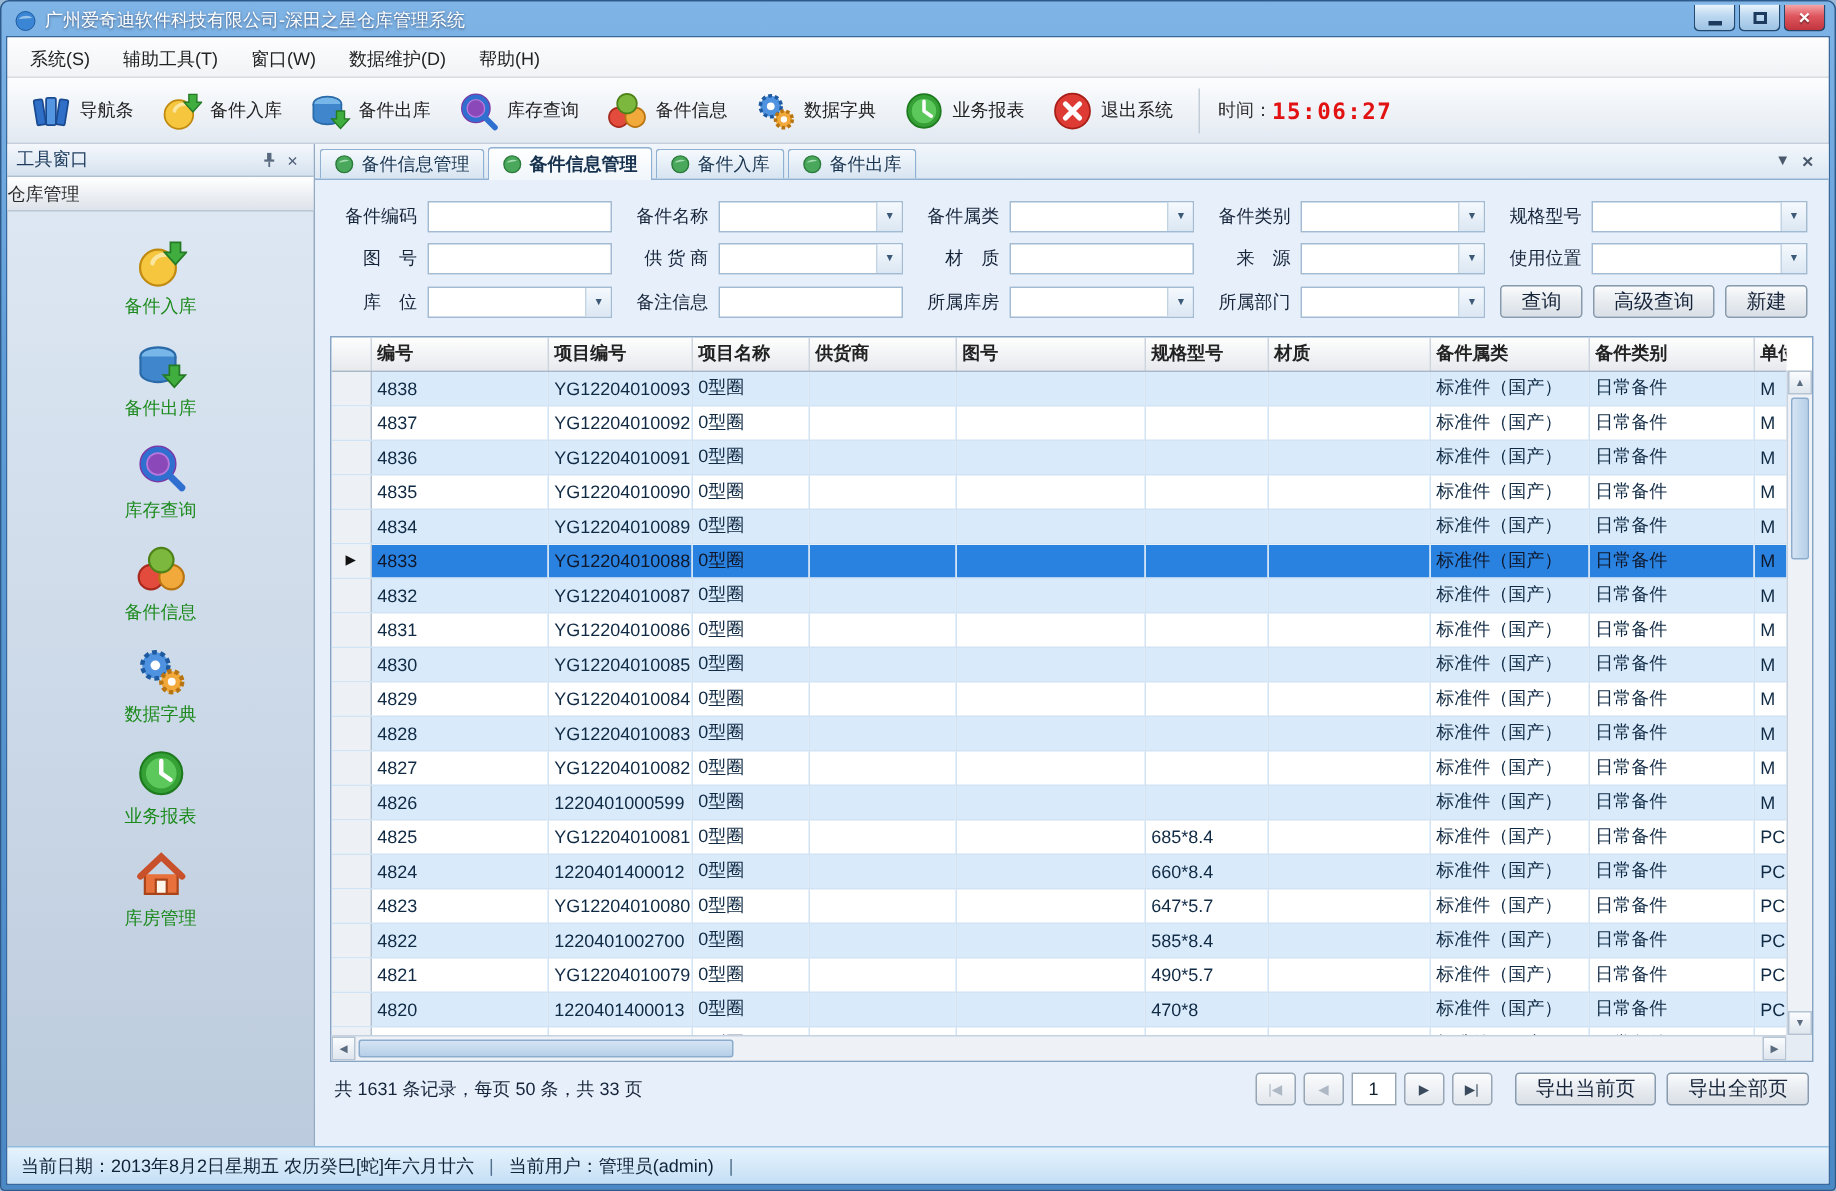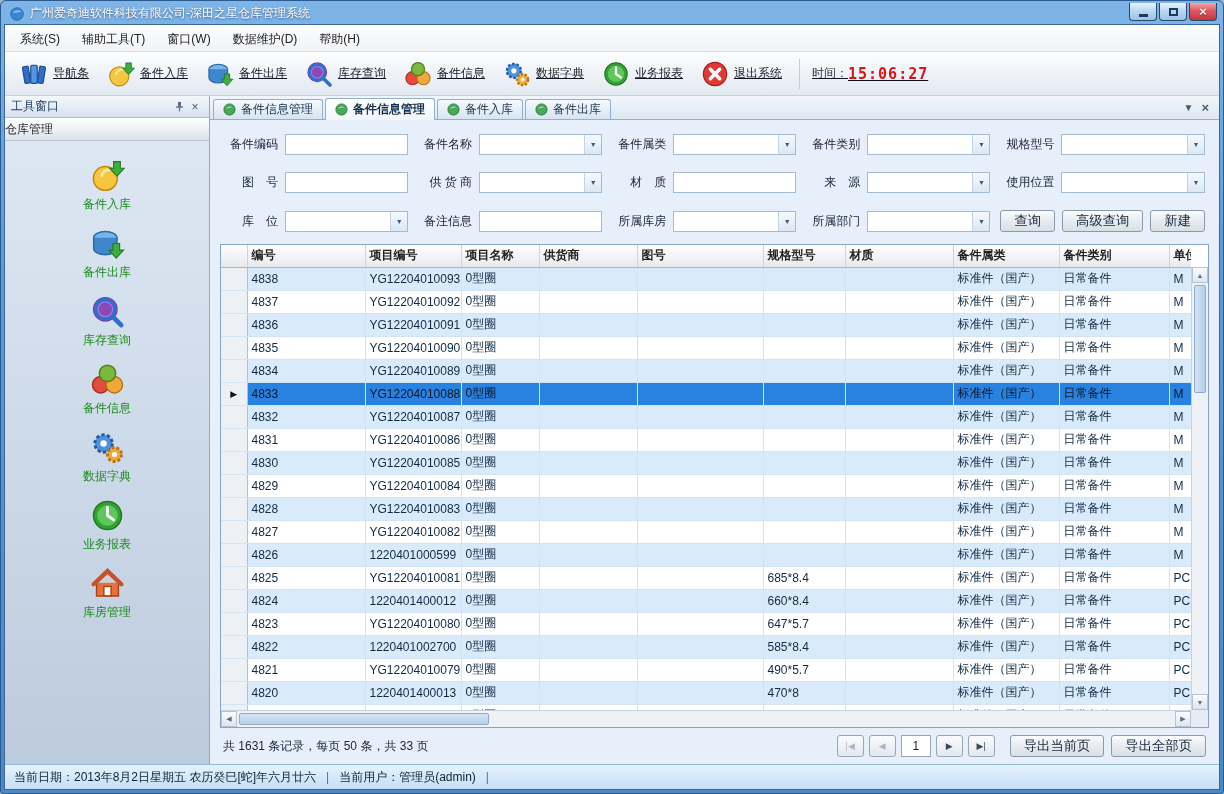--- a/index.html
+++ b/index.html
@@ -28,21 +28,21 @@
   .glyph-max { width:9px; height:8px; border:2px solid #1d3a5f; background:transparent; }
   .glyph-close { color:#fff; font-weight:bold; font-size:13px; line-height:1; text-shadow:0 1px 1px rgba(0,0,0,.4); }
   
   .client { flex:1; min-height:0; background:#f0f2f5; border:1px solid #39699c; display:flex; flex-direction:column; }
   
   .menubar { height:27px; flex:none; background:linear-gradient(180deg,#fdfdfe,#f1f3f6); border-bottom:1px solid #d7dade;
     display:flex; align-items:stretch; padding:0 4px; }
   .menu-item { padding:6px 11px 0; color:#222; cursor:default; }
   
   .toolbar { height:44px; flex:none; background:linear-gradient(180deg,#fcfdfe,#eef2f7 55%,#e2e9f1);
-    border-bottom:1px solid #c5cfdb; display:flex; align-items:center; padding:0 6px;text-decoration:underline; }
+    border-bottom:1px solid #c5cfdb; display:flex; align-items:center; padding:0 6px; }
   .tool-item { display:flex; align-items:center; gap:5px; padding:4px 9px; border-radius:3px; cursor:pointer; color:#222; }
   .tool-item svg { width:28px; height:28px; flex:none; }
   .tool-sep { width:1px; height:30px; background:#c3cdd8; margin:0 8px; }
   .time-box { display:flex; align-items:flex-start; gap:0; padding:0 4px; }
   .time-label { color:#333; }
   .time-value { color:#e21212; font-weight:bold; font-size:15px; font-family:"DejaVu Sans Mono","Liberation Mono",monospace; letter-spacing:1px; }
   
   .main { flex:1; min-height:0; display:flex; }
   
   .sidebar { width:205px; flex:none; display:flex; flex-direction:column; border-right:1px solid #93aac2;
@@ -65,21 +65,21 @@
   .tab { display:flex; align-items:center; gap:5px; height:20px; padding:0 9px;
     border:1px solid #8fb0d0; border-bottom:none; border-radius:3px 3px 0 0;
     background:linear-gradient(180deg,#f5f9fd,#d7e4f1); color:#16324e; cursor:pointer; white-space:nowrap; }
   .tab svg { width:13px; height:13px; }
   .tab.active { height:22px; font-weight:bold; background:linear-gradient(180deg,#ffffff,#f0f6fb); margin-bottom:-1px; }
   .tabstrip-controls { margin-left:auto; display:flex; align-items:center; gap:8px; padding:0 6px 5px 0; color:#4a5a6c; }
   .ts-btn { cursor:pointer; font-size:10px; line-height:1; }
   .ts-btn.close { font-size:13px; font-weight:bold; }
   
   .workspace { flex:1; min-height:0; display:flex; flex-direction:column; padding:5px 10px 0; }
-  .search-panel { flex:none; display:grid; grid-template-columns:repeat(5,1fr); gap:17px 10px; padding:9px 4px 12px; }
+  .search-panel { flex:none; display:grid; grid-template-columns:repeat(5,1fr); gap:7px 10px; padding:9px 4px 12px; }
   .field { display:flex; align-items:center; gap:7px; min-width:0; }
   .flabel { width:54px; flex:none; text-align:right; color:#16243a; white-space:pre; }
   .ftext, .combo { flex:1; min-width:0; height:21px; border:1px solid #a2bad2; background:#fff; }
   .ftext { padding:0 4px; font:inherit; color:#123; outline:none; }
   .combo { display:flex; align-items:stretch; cursor:pointer; }
   .combo-value { flex:1; padding:2px 4px; overflow:hidden; }
   .combo-arrow { width:17px; flex:none; border-left:1px solid #c2d3e4; font-size:7px; color:#3c5a78;
     background:linear-gradient(180deg,#f5f9fd,#dbe7f3); display:flex; align-items:center; justify-content:center; }
   .search-buttons { grid-column:5; display:flex; align-items:center; justify-content:flex-end; gap:7px; }
   .btn { height:22px; padding:0 13px; border:1px solid #889aac; border-radius:3px; color:#16243a; cursor:pointer;

